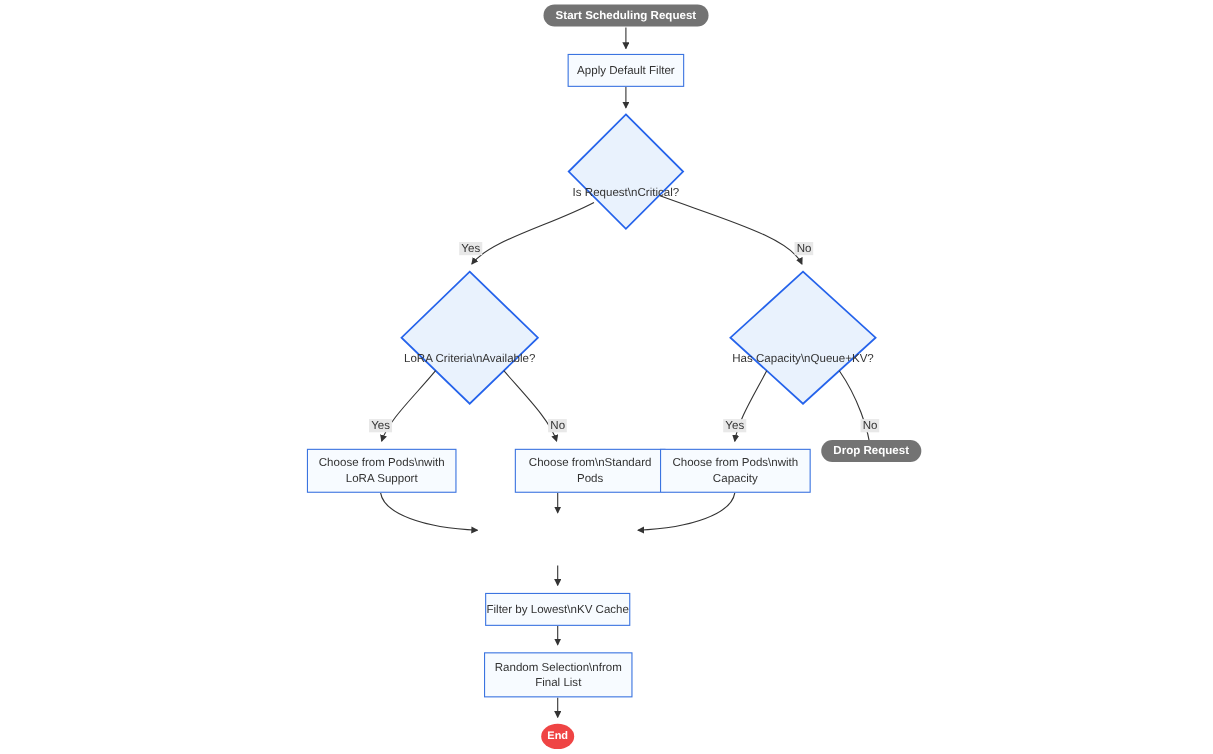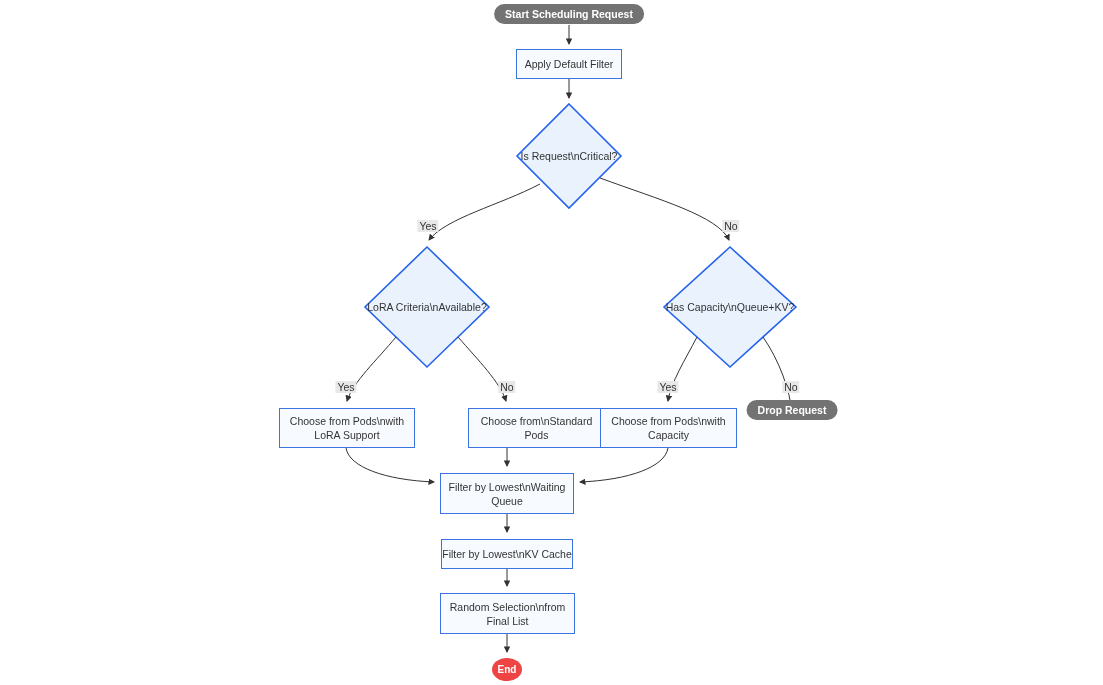--- a/index.html
+++ b/index.html
@@ -39,21 +39,21 @@
     background:#ef4444;color:#ffffff;
     border-radius:50%;
     width:30px;height:23px;
     font-size:10px;font-weight:600;
     display:flex;align-items:center;justify-content:center;
   }
   .diamond-label{
     position:absolute;z-index:2;
     transform:translate(-50%,-50%);
     font-size:10.5px;color:#333333;
-    white-space:nowrap;text-align:center;
+    white-space:nowrap;text-align:center;margin-top:19px;
   }
   .edge-label{
     position:absolute;z-index:3;
     transform:translate(-50%,-50%);
     background:#e8e8e8;
     padding:0px 2px;
     font-size:10.5px;color:#333333;
     white-space:nowrap;
   }
   .line{pointer-events:none;text-align:right;}
@@ -110,24 +110,20 @@
   <div class="node" style="left:440px;top:408px;width:137px;height:40px;margin-left:28px;">
     <div class="line">Choose from\nStandard</div>
     <div class="line">Pods</div>
   </div>
 
   <div class="node" style="left:600px;top:408px;width:137px;height:40px;">
     <div class="line">Choose from Pods\nwith</div>
     <div class="line">Capacity</div>
   </div>
 
-  <div class="node" style="left:440px;top:473px;width:134px;height:41px;">
-    <div class="line">Filter by Lowest\nWaiting</div>
-    <div class="line">Queue</div>
-  </div>
 
   <div class="node" style="left:441px;top:539px;width:132px;height:30px;">
     <div class="line">Filter by Lowest\nKV Cache</div>
   </div>
 
   <div class="node" style="left:440px;top:593px;width:135px;height:41px;">
     <div class="line">Random Selection\nfrom</div>
     <div class="line">Final List</div>
   </div>
 

